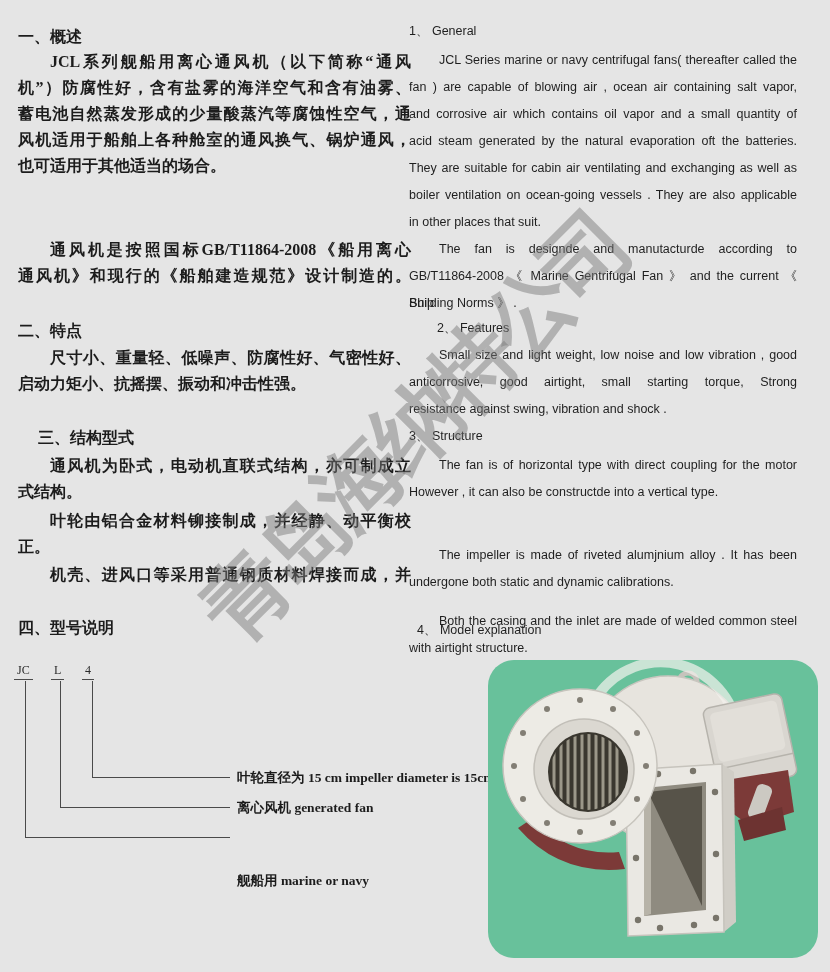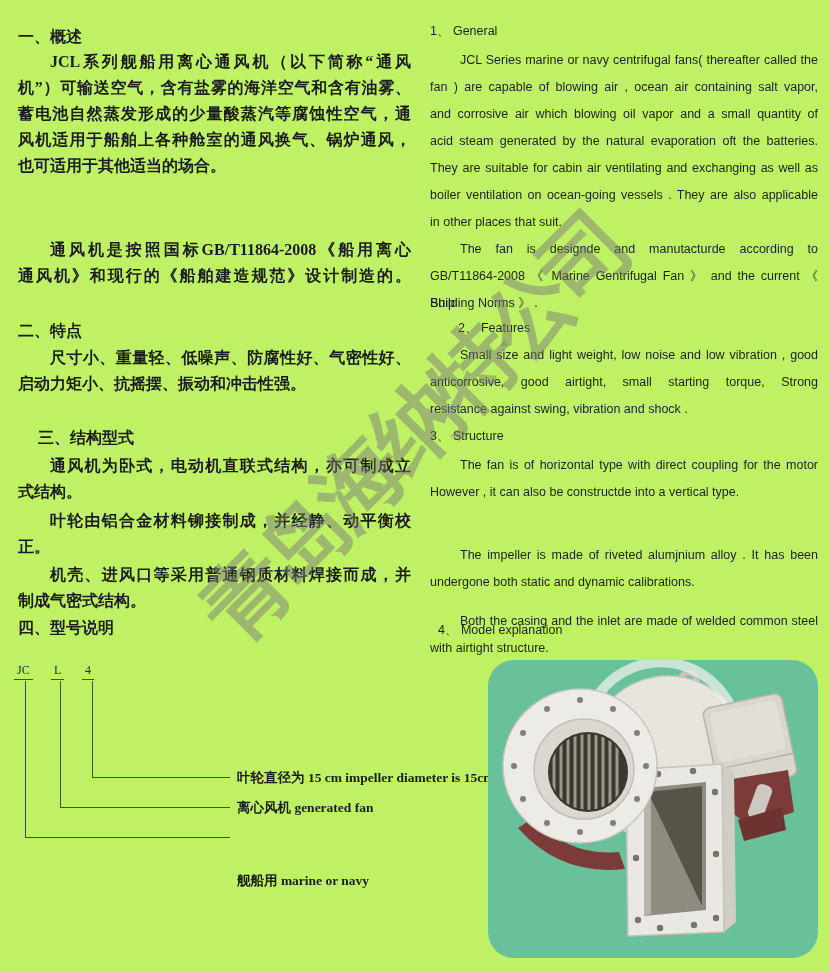--- a/index.html
+++ b/index.html
@@ -4,33 +4,33 @@
 <style>
   html,body{margin:0;padding:0;}
   body{
     width:830px;height:972px;
     background:#ffffff;
     font-family:"Liberation Sans","DejaVu Sans",sans-serif;
     color:#222;
     position:relative;
     overflow:hidden;
   }
-  .page{position:absolute;inset:0;background:#bef264;}
+  .page{position:absolute;inset:0;background:#e5e5e5;}
 
   
   .blk{position:absolute;}
   .zh{
     left:18px;width:393px;
     font-family:"Liberation Serif","DejaVu Serif",serif;
     font-size:16px;line-height:26px;color:#1c1c1c;
     font-weight:600;
   }
   .zh .line{height:26px;}
   .en{
-    left:430px;width:388px;
+    left:409px;width:388px;
     font-size:12.5px;line-height:27px;color:#1f1f1f;
   }
   .en .line{height:27px;}
   .h{font-weight:700;}
   .jline{text-align:justify;text-align-last:justify;}
   .sline{text-align:left;}
   .ind-zh{text-indent:2em;}
   .ind-en{text-indent:2.4em;}
 
   
@@ -67,21 +67,21 @@
 <body>
 
 <div class="page">
 
   <div class="blk zh h" style="top:24px;">
     <div class="line sline">一、概述</div>
   </div>
 
   <div class="blk zh" style="top:49px;">
     <div class="line jline ind-zh">JCL系列舰船用离心通风机（以下简称“通风</div>
-    <div class="line jline">机”）可输送空气，含有盐雾的海洋空气和含有油雾、</div>
+    <div class="line jline">机”）防腐性好，含有盐雾的海洋空气和含有油雾、</div>
     <div class="line jline">蓄电池自然蒸发形成的少量酸蒸汽等腐蚀性空气，通</div>
     <div class="line jline">风机适用于船舶上各种舱室的通风换气、锅炉通风，</div>
     <div class="line sline">也可适用于其他适当的场合。</div>
   </div>
 
   <div class="blk zh" style="top:237px;">
     <div class="line jline ind-zh">通风机是按照国标GB/T11864-2008《船用离心</div>
     <div class="line jline">通风机》和现行的《船舶建造规范》设计制造的。</div>
   </div>
 
@@ -103,35 +103,34 @@
     <div class="line sline">式结构。</div>
   </div>
 
   <div class="blk zh" style="top:508px;">
     <div class="line jline ind-zh">叶轮由铝合金材料铆接制成，并经静、动平衡校</div>
     <div class="line sline">正。</div>
   </div>
 
   <div class="blk zh" style="top:562px;">
     <div class="line jline ind-zh">机壳、进风口等采用普通钢质材料焊接而成，并</div>
-    <div class="line sline">制成气密式结构。</div>
   </div>
 
   <div class="blk zh h" style="top:615px;">
     <div class="line sline">四、型号说明</div>
   </div>
 
   <div class="blk en" style="top:18px;">
     <div class="line sline">1、 General</div>
   </div>
 
   <div class="blk en" style="top:47px;">
     <div class="line jline ind-en">JCL Series marine or navy centrifugal fans( thereafter called the</div>
     <div class="line jline">fan ) are capable of blowing air , ocean air containing salt vapor,</div>
-    <div class="line jline">and corrosive air which blowing oil vapor and a small quantity of</div>
+    <div class="line jline">and corrosive air which contains oil vapor and a small quantity of</div>
     <div class="line jline">acid steam generated by the natural evaporation oft the batteries.</div>
     <div class="line jline">They are suitable for cabin air ventilating and exchanging as well as</div>
     <div class="line jline">boiler ventilation on ocean-going vessels . They are also applicable</div>
     <div class="line sline">in other places that suit.</div>
   </div>
 
   <div class="blk en" style="top:236px;">
     <div class="line jline ind-en">The fan is designde and manutacturde according to</div>
     <div class="line jline">GB/T11864-2008 《 Marine Gentrifugal Fan 》 and the current 《 Ship</div>
     <div class="line sline">Building Norms 》 .</div>

